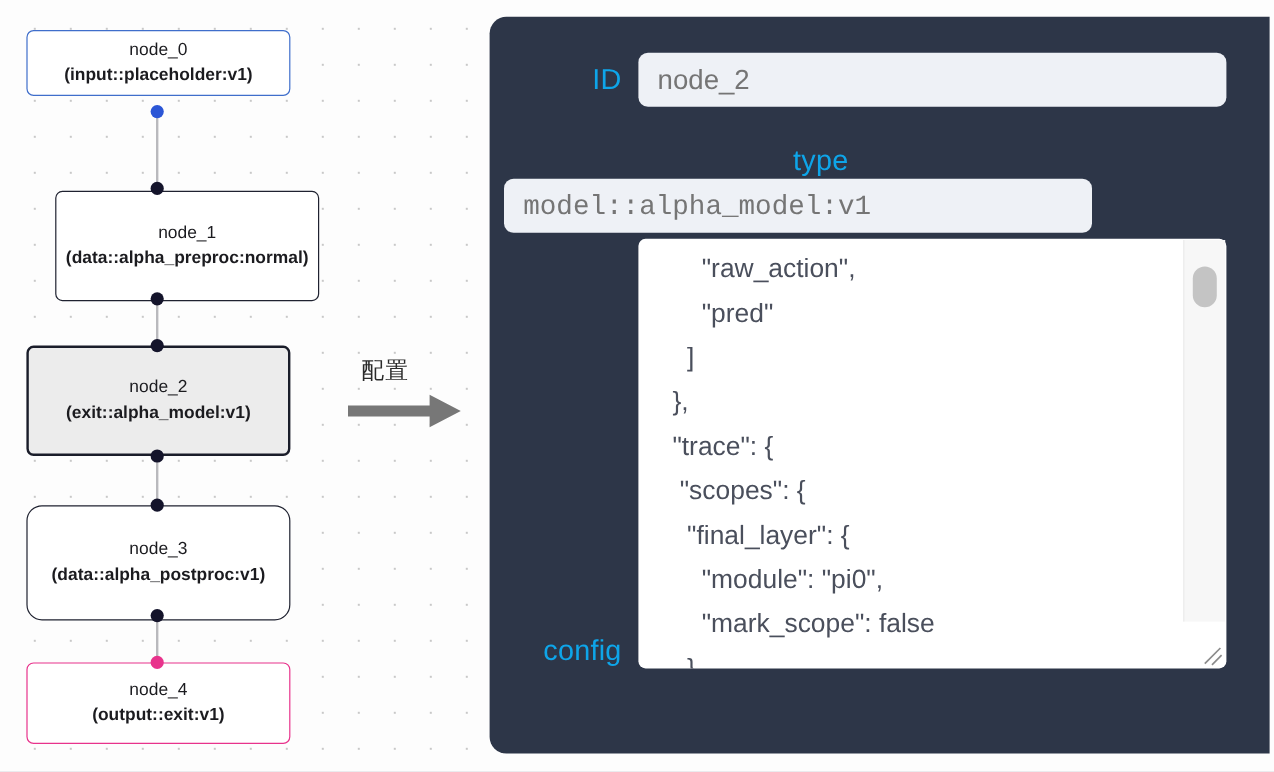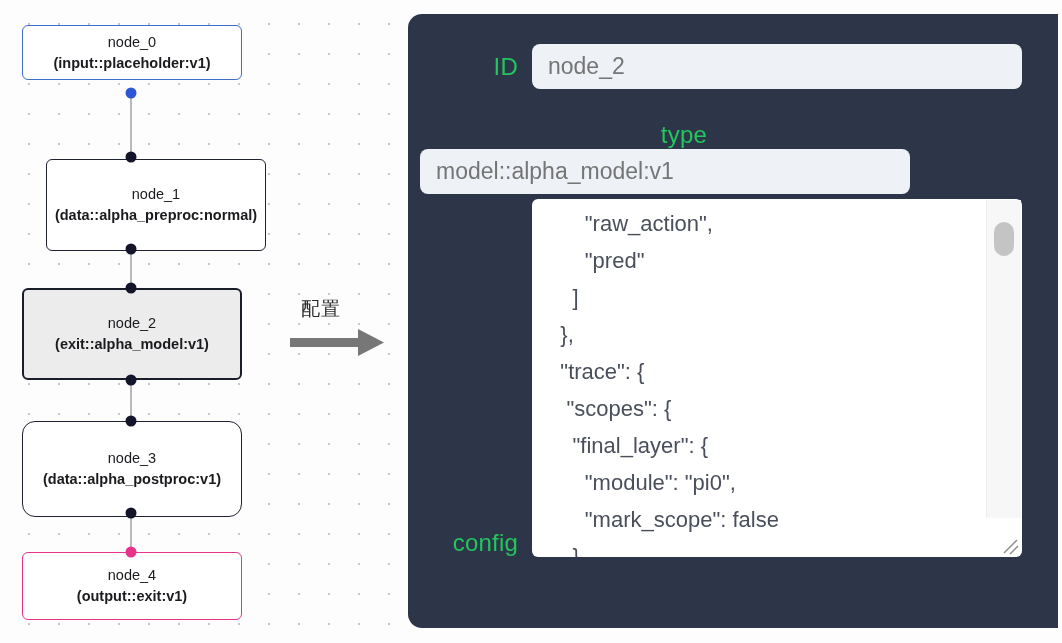--- a/index.html
+++ b/index.html
@@ -124,21 +124,21 @@
     border-radius: 14px 0 0 14px;
     box-sizing: border-box;
   }
 
   .field-row {
     position: absolute;
     display: flex;
     align-items: center;
   }
   .field-label {
-    color: #22c55e;
+    color: #0ea5e9;
     font-size: 24px;
     text-align: right;
     width: 112px;
     padding-right: 14px;
     box-sizing: border-box;
     letter-spacing: 0.2px;
   }
   .field-input {
     box-sizing: border-box;
     background: #eef1f6;
@@ -147,21 +147,21 @@
     color: #8b93a1;
     font-size: 23px;
     font-family: "Liberation Sans", sans-serif;
     padding: 0 16px;
     outline: none;
   }
 
   #row-id    { left: 12px; top: 30px;  }
   #row-type  { left: 12px; top: 107px; flex-direction: column; }
   #id-input   { width: 490px; height: 45px; }
-  #type-input { width: 490px; height: 45px; }
+  #type-input { width: 490px; height: 45px; font-family: Liberation Mono, monospace; }
 
   #row-config {
     position: absolute;
     left: 12px;
     top: 185px;
     display: flex;
     align-items: flex-end;
   }
   #row-config .field-label { padding-top: 10px; }
 

